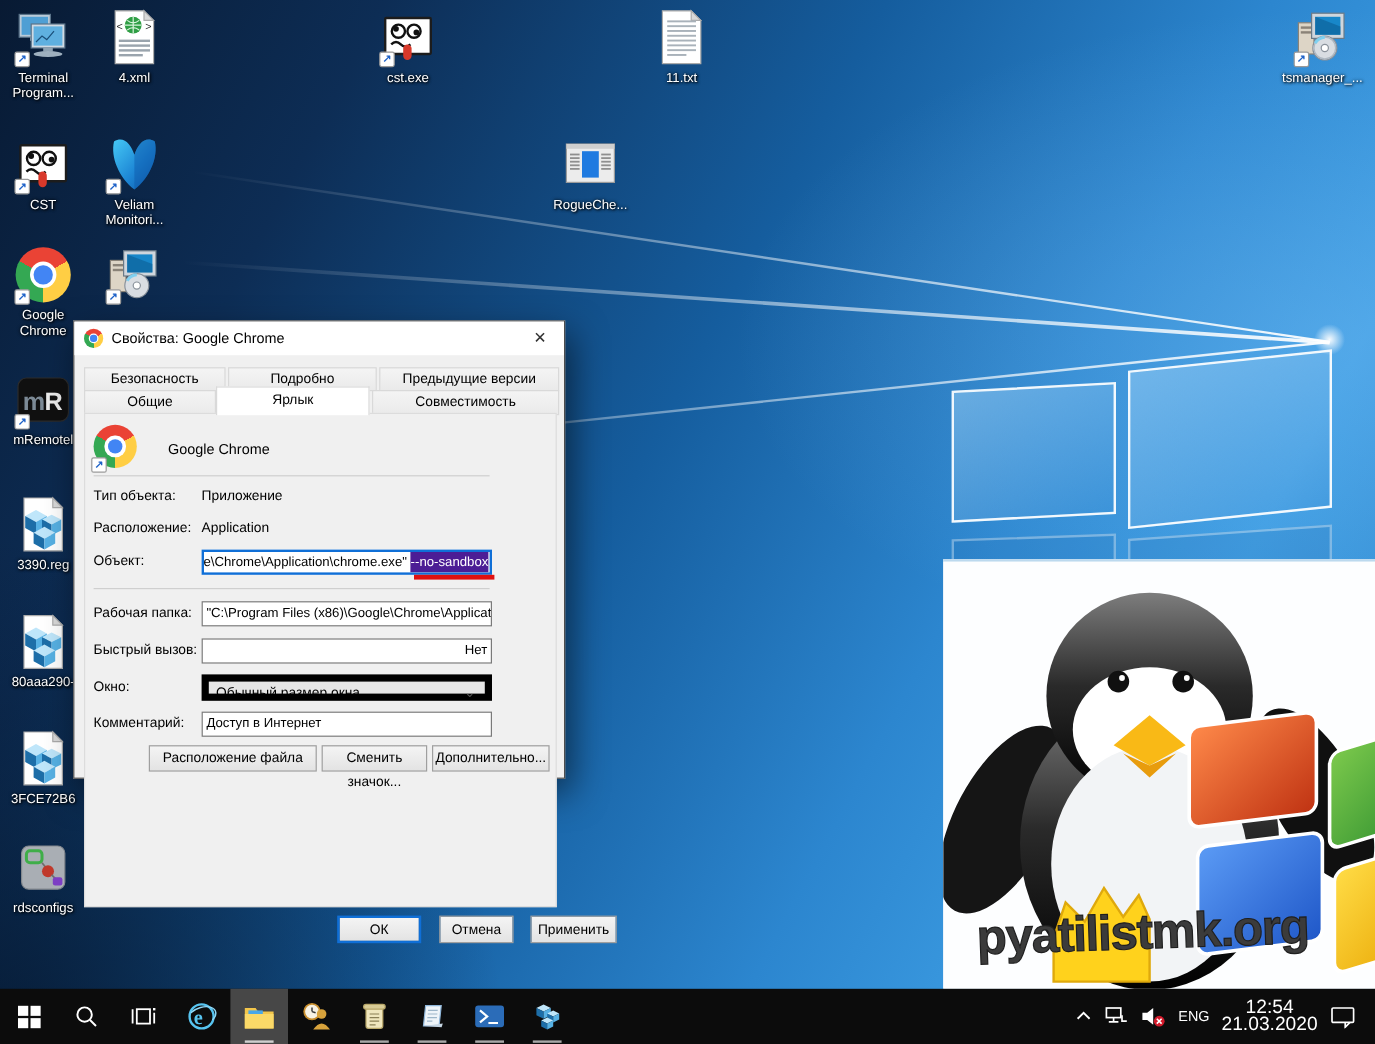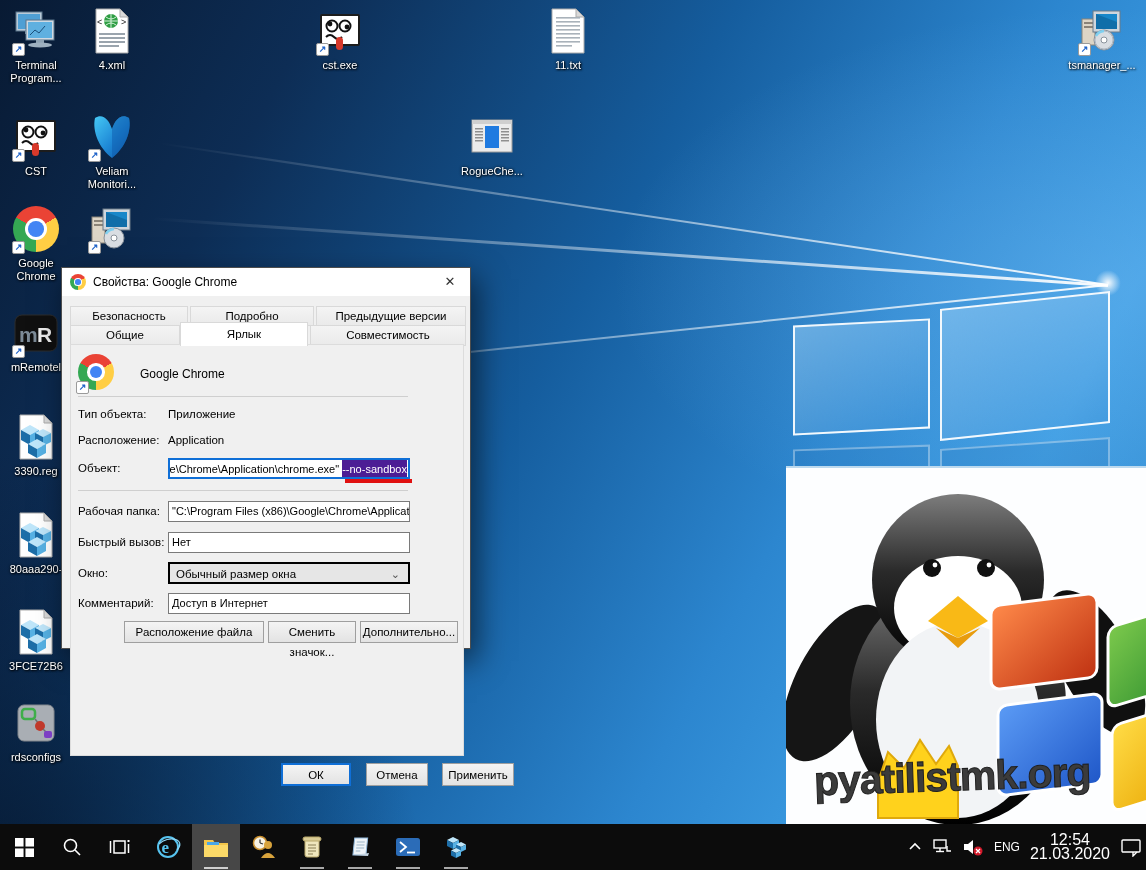--- a/index.html
+++ b/index.html
@@ -46,38 +46,38 @@
   .hr { position:absolute; left:16px; width:330px; height:0; border-top:1px solid #cfcfcf; }
   .frow-label { position:absolute; left:16px; font-size:11.5px; }
   .frow-value { position:absolute; left:106px; font-size:11.5px; }
   .tinput { position:absolute; left:106px; width:242px; height:21px; background:#fff;
     border:1px solid #7a7a7a; font-size:11px; line-height:19px; padding:0 3px; overflow:hidden;
     white-space:nowrap; }
   .tinput.focus { border:2px solid #0f6fd7; display:flex; justify-content:flex-end; padding:0 1px; }
   .sel { background:#4c1d95; color:#fff; }
   .redline { position:absolute; height:4px; background:#e01010; z-index:4; }
   .combo { position:absolute; left:106px; width:242px; height:22px; background:#e6e6e6;
-    border:2px solid #000000; font-size:11.5px; line-height:20px; padding:0 6px; cursor:pointer; }
+    border:6px solid #000000; font-size:11.5px; line-height:20px; padding:0 6px; cursor:pointer; }
   .combo .chev { position:absolute; right:8px; top:0; color:#555; font-size:11px; }
   .btn { position:absolute; height:22px; background:linear-gradient(#f4f4f4,#e3e3e3);
     border:1px solid #9f9f9f; font-size:11.5px; text-align:center; line-height:20px; cursor:pointer;
     font-family:"Liberation Sans", sans-serif;margin-left:48px; }
   .btn.primary { border:2px solid #0f6fd7; line-height:18px; }
   
   .watermark { position:absolute; left:786px; top:466px; width:360px; height:358px; background:#fdfeff;
     overflow:hidden; border-top:2px solid #bcd9ee; }
   
   .taskbar { position:absolute; left:0; top:824px; width:1146px; height:46px; background:#0c0c0c;
     display:block; z-index:10; }
   .tb-slot { position:absolute; top:0; width:48px; height:46px; display:flex; align-items:center;
     justify-content:center; cursor:pointer; }
   .tb-slot.active { background:#474747; }
   .tb-underline { position:absolute; bottom:1px; left:12px; width:24px; height:2px; background:#a8a8a8; }
   .tray { position:absolute; right:0; top:0; height:46px; display:flex; align-items:center; gap:10px;
-    padding-right:4px; color:#fff; }
+    padding-right:16px; color:#fff; }
   .tray .titem { display:flex; align-items:center; justify-content:center; cursor:pointer; }
   .tray .lang { font-size:12px; }
   .clock { font-size:16px; line-height:14px; text-align:center; cursor:pointer; }
 </style>
 </head>
 <body>
 
 <div class="desktop">
 
   <div>
@@ -447,21 +447,21 @@
         <span class="sel">--no-sandbox</span>
     </div>
     <div class="redline" style="left:283px; top:211px; width:67px;"></div>
 
     <div class="hr" style="top:222px; z-index:2;"></div>
 
     <div class="frow-label" style="top:237px; z-index:2;">Рабочая папка:</div>
     <div class="tinput" style="top:233px; z-index:2;">"C:\Program Files (x86)\Google\Chrome\Applicatic</div>
 
     <div class="frow-label" style="top:268px; z-index:2;">Быстрый вызов:</div>
-    <div class="tinput" style="top:264px; z-index:2;">Нет</div>
+    <div class="tinput" style="top:264px; z-index:2;text-align:right;">Нет</div>
 
     <div class="frow-label" style="top:299px; z-index:2;">Окно:</div>
     <div class="combo" style="top:294px; z-index:2;">
       <span>Обычный размер окна</span>
       <span class="chev">⌄</span>
     </div>
 
     <div class="frow-label" style="top:329px; z-index:2;">Комментарий:</div>
     <div class="tinput" style="top:325px; z-index:2;">Доступ в Интернет</div>
 

